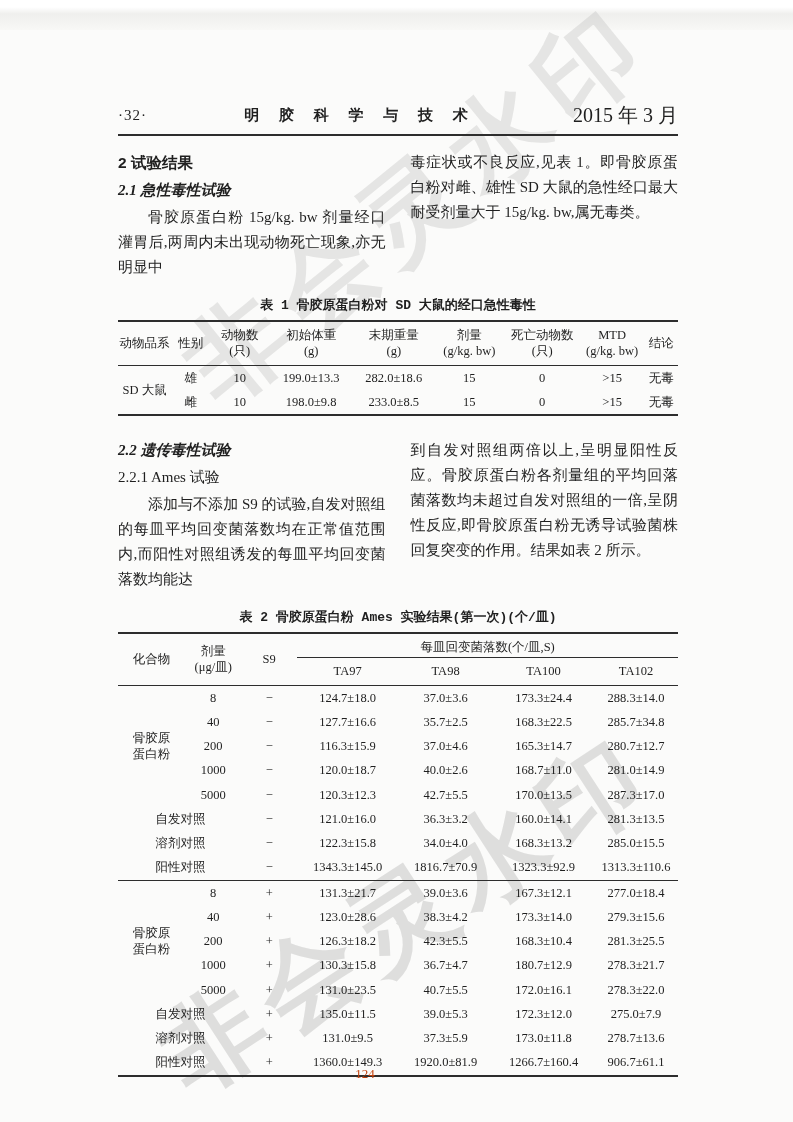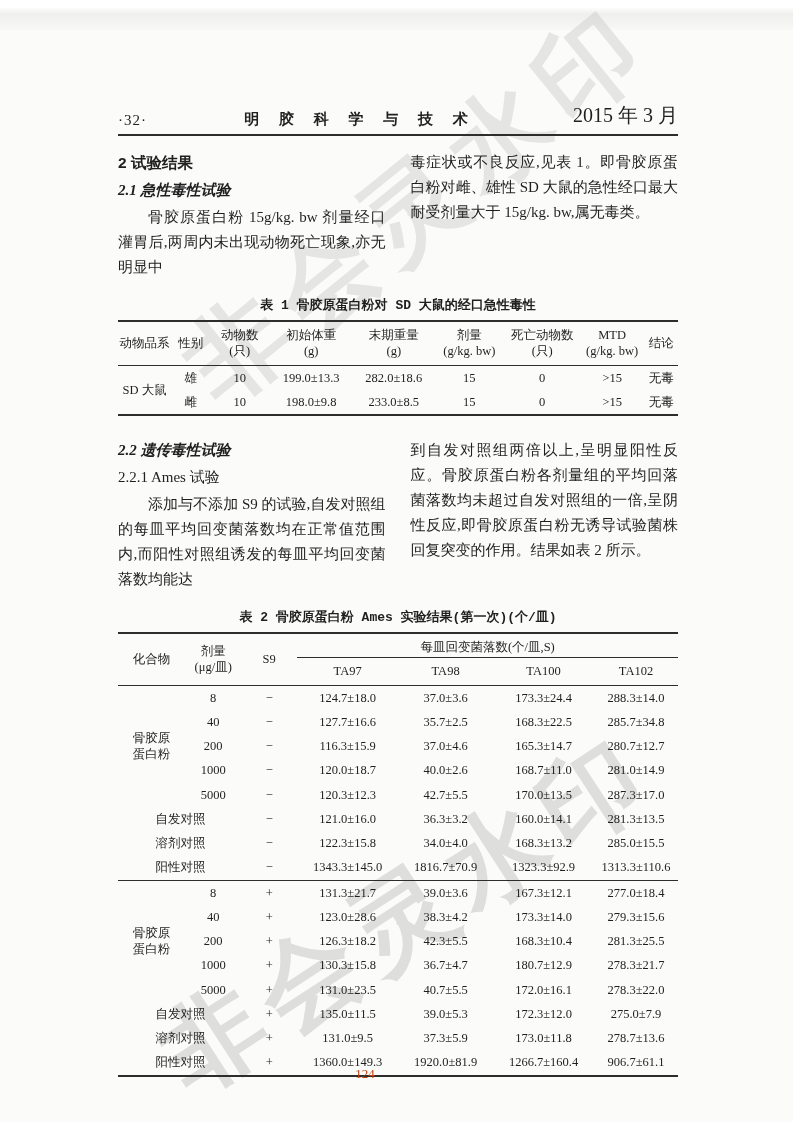--- a/index.html
+++ b/index.html
@@ -20,21 +20,21 @@
     font-size:100px;letter-spacing:12px;font-weight:bold;
     color:#c3c3c2;z-index:0;
   }
   .wm-top{left:138px;top:138px;transform:rotate(-39deg);opacity:.38}
   .wm-bottom{left:128px;top:848px;transform:rotate(-33deg);opacity:.50}
 
   .content{position:absolute;left:118px;top:102px;width:560px;z-index:1}
 
   
   .run-head{
-    display:flex;justify-content:space-between;align-items:flex-end;
+    display:flex;justify-content:space-between;align-items:center;
     border-bottom:2px solid #2d2d2d;padding-bottom:5px;font-size:15px;
   }
   .run-head .page-label{letter-spacing:1px}
   .run-head .journal{letter-spacing:8px;font-weight:bold;font-size:15px}
   .run-head .issue{font-size:20px}
 
   
   .twocol{display:grid;grid-template-columns:1fr 1fr;column-gap:25px;margin-top:14px}
   .col{font-size:15px;line-height:25px;text-align:justify}
   .sec-h1{font-weight:bold;font-size:15.5px;margin:0 0 3px 0;font-family:"Liberation Sans","DejaVu Sans",sans-serif}

